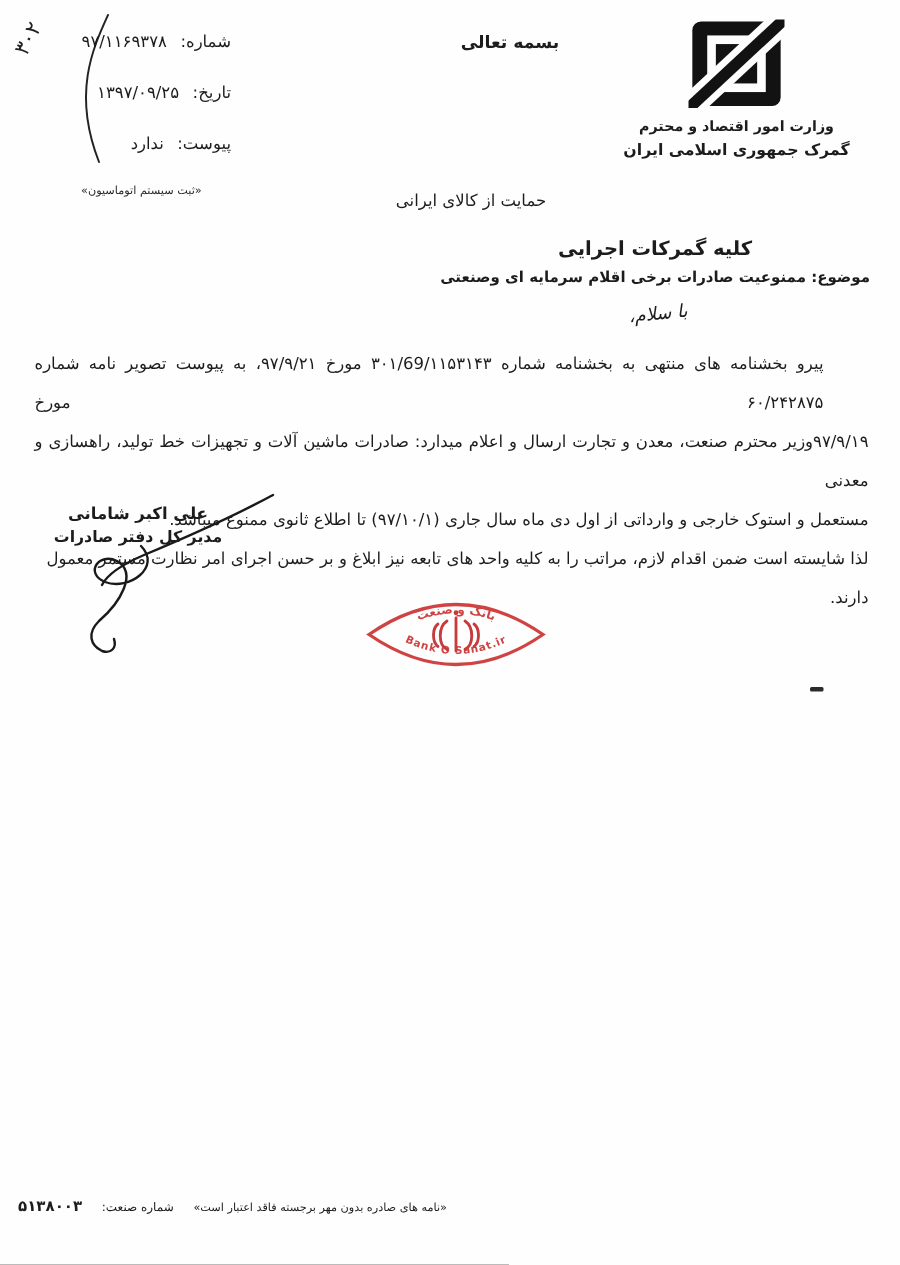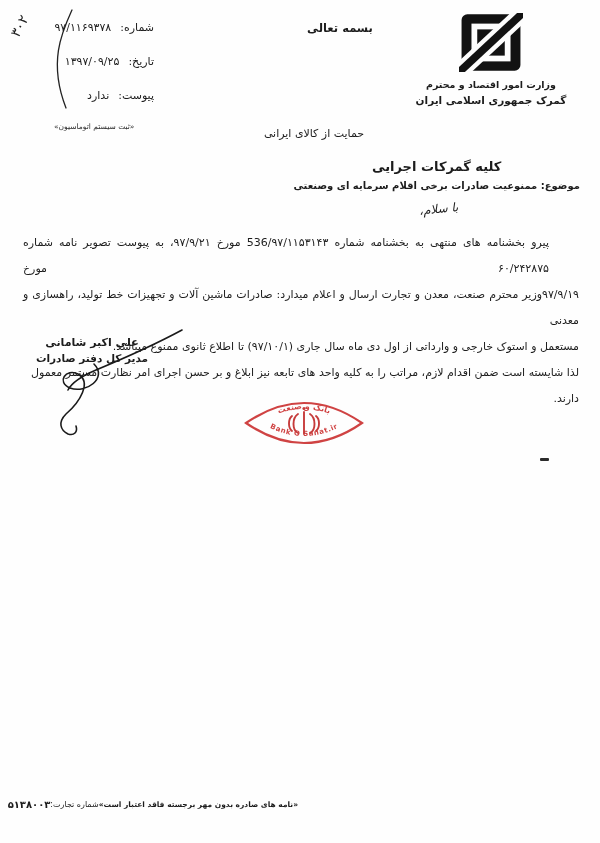--- a/index.html
+++ b/index.html
@@ -48,21 +48,21 @@
   .sig-name{font-size:11px;white-space:nowrap;}
   .sig-title{font-size:10.5px;margin-top:3px;white-space:nowrap;}
   .sig-svg{position:absolute;top:320px;left:16px;width:172px;height:120px;pointer-events:none;}
   
   .stamp{position:absolute;top:390px;left:241px;width:126px;height:66px;opacity:.92;}
   
   .dash{position:absolute;top:458px;left:540px;width:9px;height:2.5px;background:#2b2b2b;border-radius:1px;}
   
   .footer{position:absolute;top:799px;left:12px;width:286px;display:flex;direction:rtl;
     justify-content:space-between;align-items:center;}
-  .f-quote{font-size:7.5px;white-space:nowrap;font-weight:bold;}
+  .f-quote{font-size:7.5px;white-space:nowrap;}
   .f-label{font-size:8px;white-space:nowrap;}
   .f-serial{font-size:10px;font-weight:bold;letter-spacing:1.5px;direction:ltr;}
 </style>
 </head>
 <body>
 
 <div class="page">
 
   <span class="hand-mark">۳۰۲</span>
   <svg class="hand-svg" viewBox="0 0 70 110">
@@ -100,21 +100,21 @@
 
   <div class="slogan">حمایت از کالای ایرانی</div>
 
   <div class="addr">
     <div class="recipient">کلیه گمرکات اجرایی</div>
     <div class="subject">موضوع: ممنوعیت صادرات برخی اقلام سرمایه ای وصنعتی</div>
     <div><span class="salutation">با سلام،</span></div>
   </div>
 
   <div class="body">
-    <div class="bline fill indent">پیرو بخشنامه های منتهی به بخشنامه شماره 536/۹۷/۱۱۵۳۱۴۳ مورخ ۹۷/۹/۲۱، به پیوست تصویر نامه شماره ۶۰/۲۴۲۸۷۵ مورخ</div>
+    <div class="bline fill indent">پیرو بخشنامه های منتهی به بخشنامه شماره ۳۰۱/69/۱۱۵۳۱۴۳ مورخ ۹۷/۹/۲۱، به پیوست تصویر نامه شماره ۶۰/۲۴۲۸۷۵ مورخ</div>
     <div class="bline fill">۹۷/۹/۱۹وزیر محترم صنعت، معدن و تجارت ارسال و اعلام میدارد: صادرات ماشین آلات و تجهیزات خط تولید، راهسازی و معدنی</div>
     <div class="bline">مستعمل و استوک خارجی و وارداتی از اول دی ماه سال جاری (۹۷/۱۰/۱) تا اطلاع ثانوی ممنوع میباشد.</div>
     <div class="bline">لذا شایسته است ضمن اقدام لازم، مراتب را به کلیه واحد های تابعه نیز ابلاغ و بر حسن اجرای امر نظارت مستمر معمول دارند.</div>
   </div>
 
   <svg class="sig-svg" viewBox="0 0 172 120">
     <path d="M166,10 C140,24 104,40 80,50 C66,56 56,62 52,70" fill="none" stroke="#1a1a1a" stroke-width="1.6" stroke-linecap="round"></path>
     <path d="M78,44 C92,58 70,74 54,68 C40,62 50,48 62,54 C76,62 64,82 50,94 C42,102 44,110 52,114 C58,116 62,112 60,106" fill="none" stroke="#1a1a1a" stroke-width="1.6" stroke-linecap="round"></path>
   </svg>
 
@@ -142,17 +142,17 @@
       <path d="M69,24 C75,28 75,40 69,43"></path>
       <path d="M75,26 C79,29 79,38 75,41"></path>
       <circle cx="63" cy="18.5" r="1.6" fill="#c22b2b" stroke="none"></circle>
     </g>
   </svg>
 
   <div class="dash"></div>
 
   <div class="footer">
     <span class="f-quote">«نامه های صادره بدون مهر برجسته فاقد اعتبار است»</span>
-    <span class="f-label">شماره تجارت:</span>
+    <span class="f-label">شماره صنعت:</span>
     <span class="f-serial">۵۱۳۸۰۰۳</span>
   </div>
 
 </div>
 
 </body></html>

